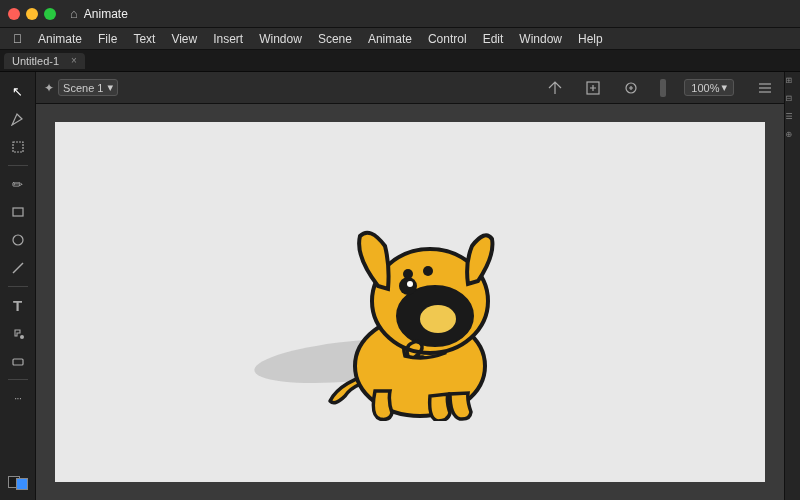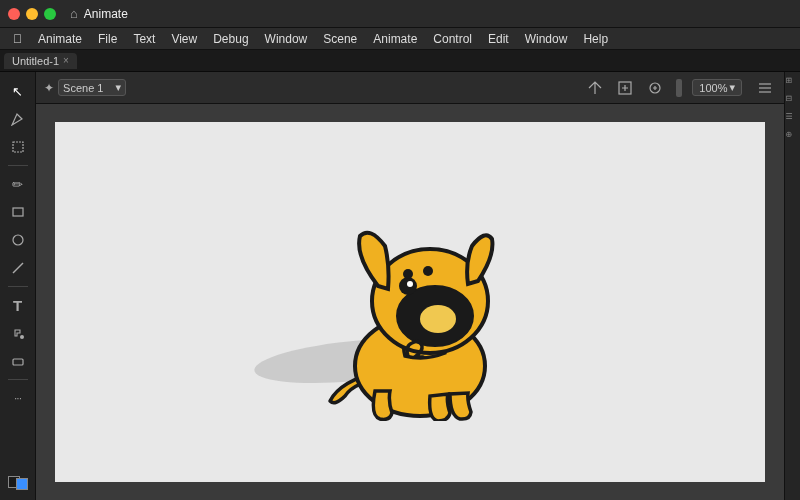--- a/index.html
+++ b/index.html
@@ -70,21 +70,21 @@
       height: 22px;
       background: #1a1a1a;
       display: flex;
       align-items: center;
       padding: 0 4px;
       border-bottom: 1px solid #0a0a0a;
     }
     .tab {
       display: flex;
       align-items: center;
-      gap: 4px;
+      gap: 12px;
       padding: 2px 8px;
       background: #2e2e2e;
       border-radius: 4px 4px 0 0;
       font-size: 11px;
       color: #ccc;
       cursor: pointer;
     }
     .tab-close {
       color: #888;
       font-size: 10px;
@@ -156,29 +156,29 @@
     }
     .scene-dropdown {
       background: #3a3a3a;
       border: 1px solid #555;
       border-radius: 3px;
       color: #ccc;
       padding: 1px 4px;
       font-size: 11px;
       display: flex;
       align-items: center;
-      gap: 12px;
+      gap: 4px;
       cursor: pointer;
     }
 
     .stage-toolbar-right {
       margin-left: auto;
       display: flex;
       align-items: center;
-      gap: 8px;
+      gap: 16px;
     }
     .stage-icon-btn {
       width: 22px; height: 22px;
       display: flex;
       align-items: center;
       justify-content: center;
       color: #aaa;
       font-size: 12px;
       cursor: pointer;
     }
@@ -265,21 +265,21 @@
   <span class="title-home-icon">⌂</span>
   <span class="app-title">Animate</span>
 </div>
 
 <div class="menu-bar">
   <span class="menu-item"></span>
   <span class="menu-item">Animate</span>
   <span class="menu-item">File</span>
   <span class="menu-item">Text</span>
   <span class="menu-item">View</span>
-  <span class="menu-item">Debug</span>
+  <span class="menu-item">Insert</span>
   <span class="menu-item">Window</span>
   <span class="menu-item">Scene</span>
   <span class="menu-item">Animate</span>
   <span class="menu-item">Control</span>
   <span class="menu-item">Edit</span>
   <span class="menu-item">Window</span>
   <span class="menu-item">Help</span>
 </div>
 
 <div class="tab-bar">

